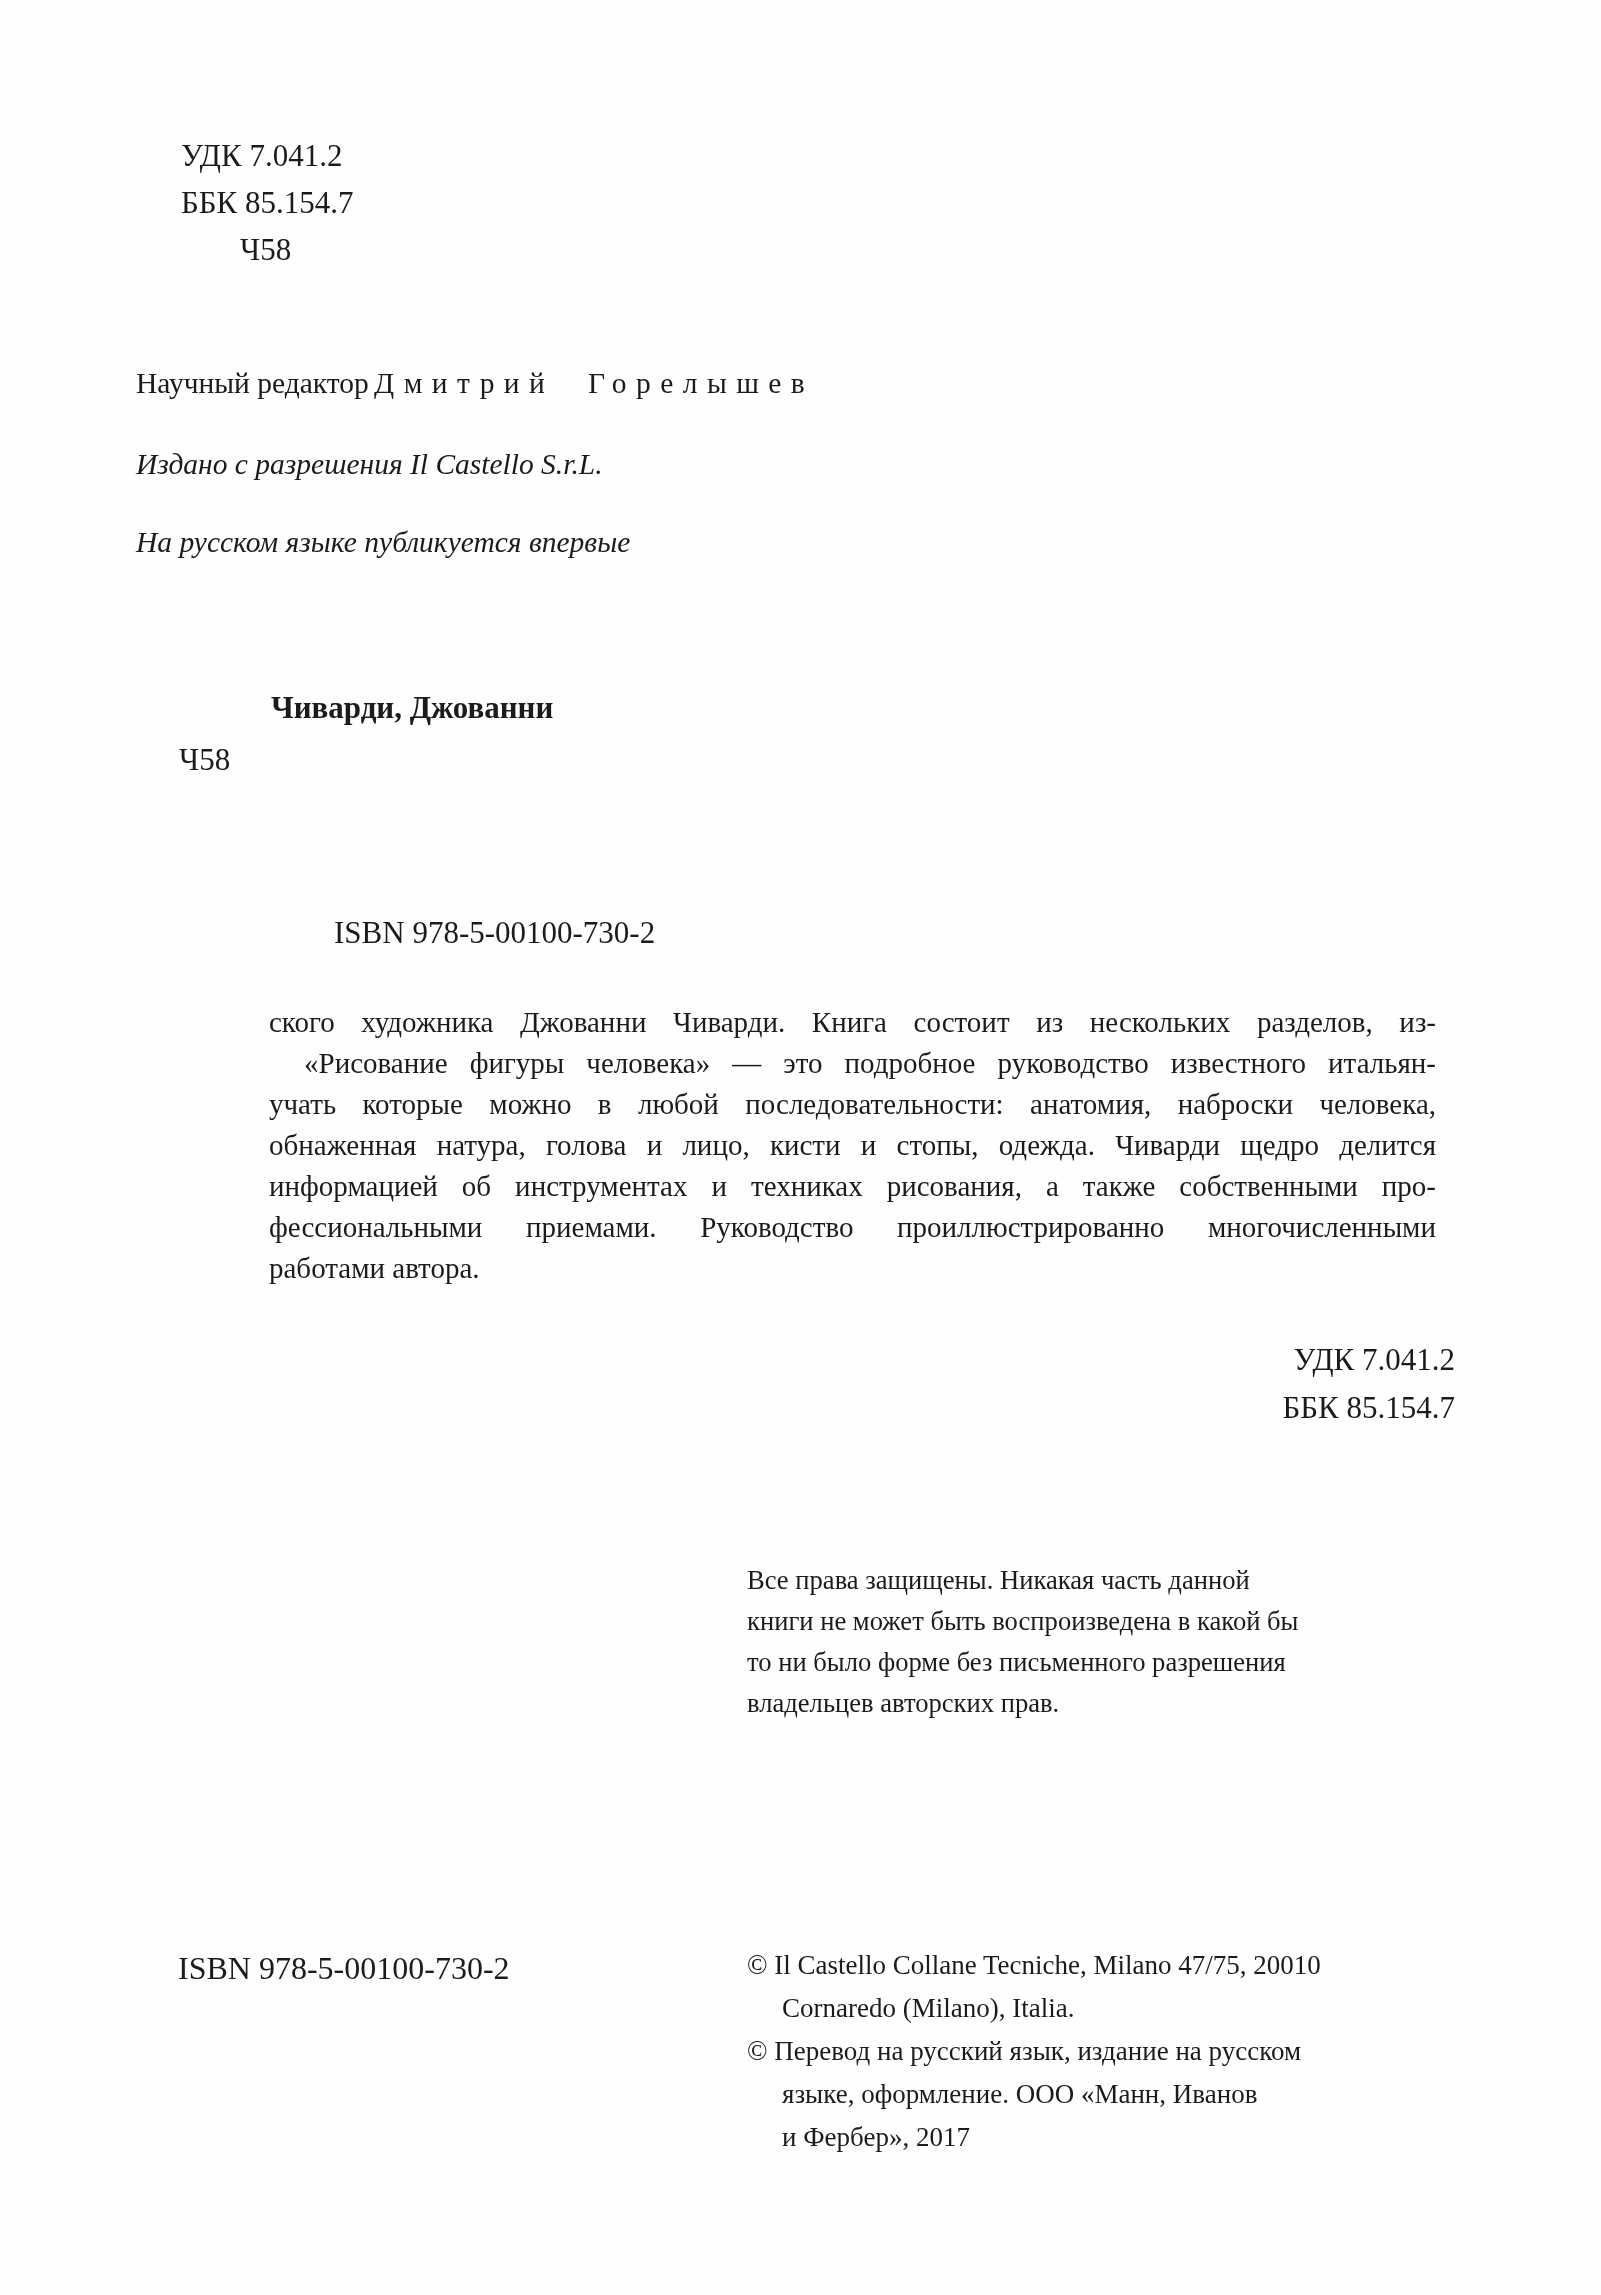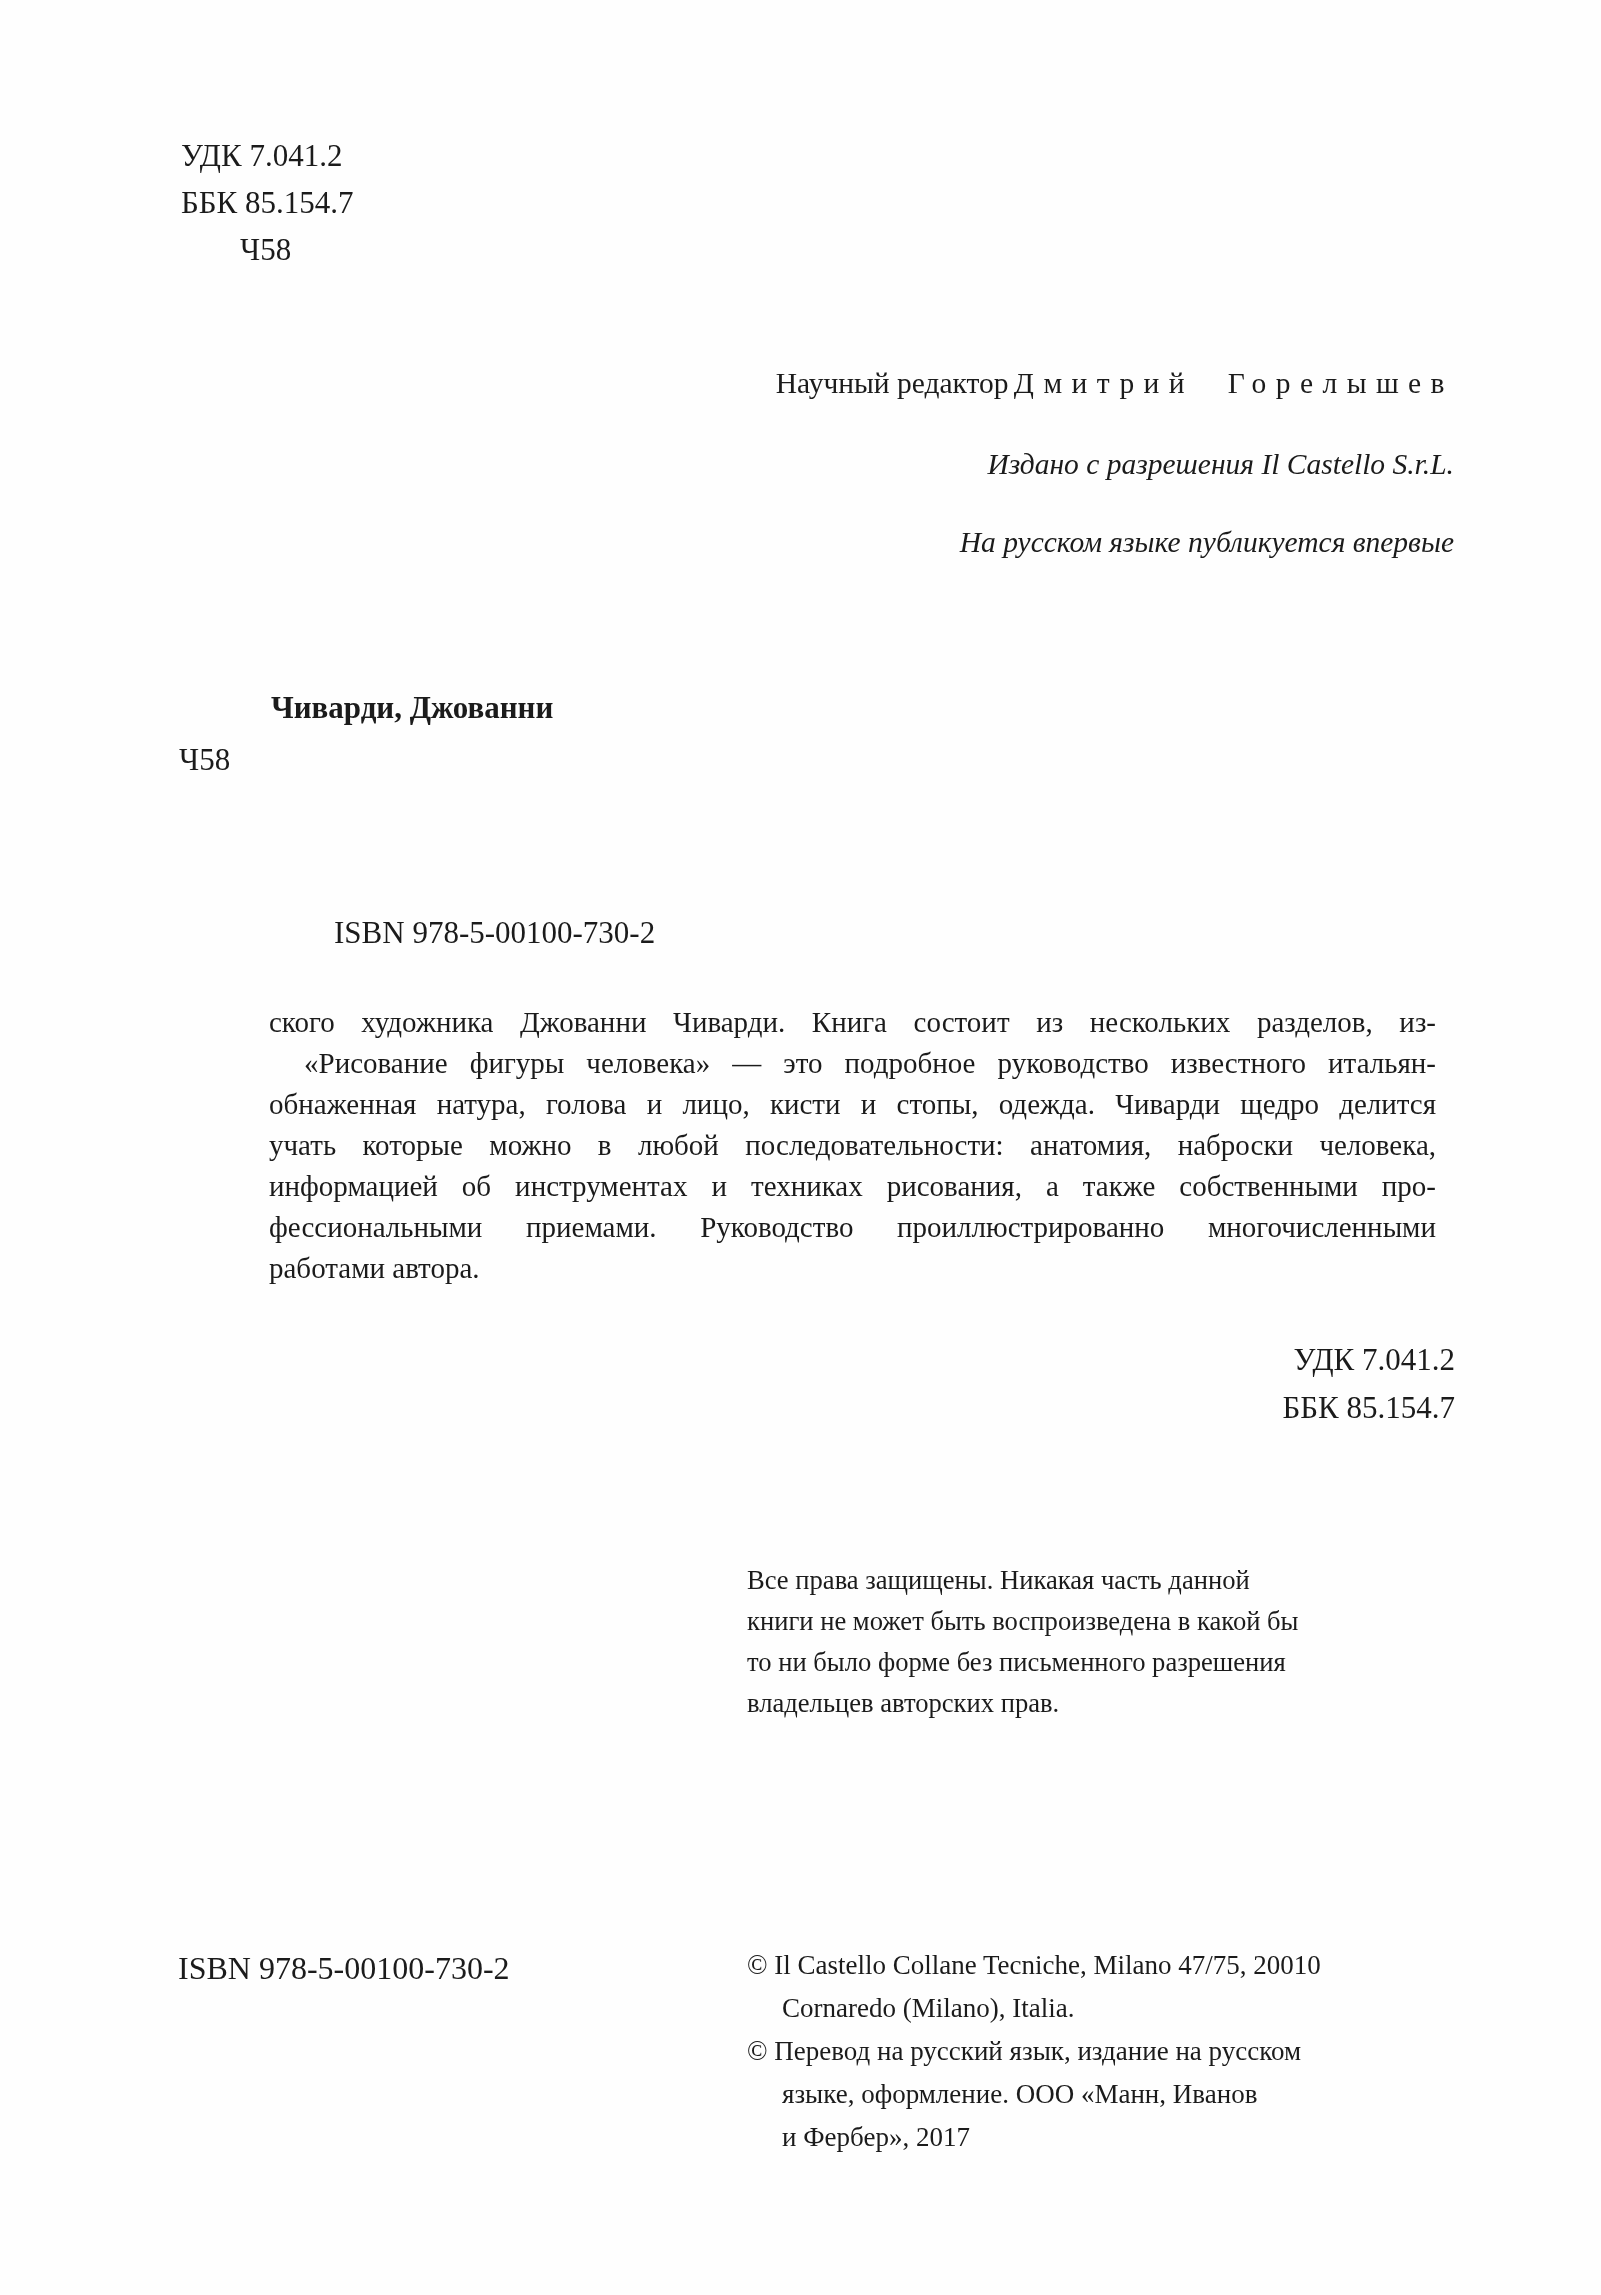--- a/index.html
+++ b/index.html
@@ -14,21 +14,21 @@
     padding-left:40px;
   }
   .abs { position:absolute; }
   .line { display:block; }
 
   
   .top-codes { left:181px; top:132px; font-size:31px; line-height:47px; }
   .top-codes .sign { padding-left:59px; }
 
   
-  .center-col { left:136px; width:1318px; text-align:right; }
+  .center-col { left:136px; width:1318px; text-align:left; }
   .h-editor   { top:366px;  font-size:29.5px; line-height:35px; }
   .h-italic1  { top:447px;  font-size:29.5px; line-height:35px; font-style:italic; }
   .h-italic2  { top:525px;  font-size:29.5px; line-height:35px; font-style:italic; }
   .spaced-name { letter-spacing:0.32em; white-space:pre; margin-left:0.18em; }
 
   
   .author     { left:271px; top:690px; font-size:31px; line-height:35px; font-weight:bold; }
   .bib-sign   { left:179px; top:734px; font-size:31px; line-height:52px; }
   .bib        { left:269px; top:732px; width:1167px; font-size:29px; line-height:52px; }
   .bib .first { padding-left:58px; }
@@ -69,22 +69,22 @@
   <div class="abs center-col h-italic1">Издано с разрешения Il Castello S.r.L.</div>
   <div class="abs center-col h-italic2">На русском языке публикуется впервые</div>
 
   <div class="abs author">Чиварди, Джованни</div>
   <div class="abs bib-sign">Ч58</div>
   <div class="abs isbn-top">ISBN 978-5-00100-730-2</div>
 
   <div class="abs annotation">
     <div class="line j">ского художника Джованни Чиварди. Книга состоит из нескольких разделов, из-</div>
     <div class="line first j">«Рисование фигуры человека» — это подробное руководство известного итальян-</div>
+    <div class="line j">учать которые можно в любой последовательности: анатомия, наброски человека,</div>
     <div class="line j">обнаженная натура, голова и лицо, кисти и стопы, одежда. Чиварди щедро делится</div>
-    <div class="line j">учать которые можно в любой последовательности: анатомия, наброски человека,</div>
     <div class="line j">информацией об инструментах и техниках рисования, а также собственными про-</div>
     <div class="line j">фессиональными приемами. Руководство проиллюстрированно многочисленными</div>
     <div class="line">работами автора.</div>
   </div>
 
   <div class="abs codes-right">
     <span class="line">УДК 7.041.2</span>
     <span class="line">ББК 85.154.7</span>
   </div>
 

